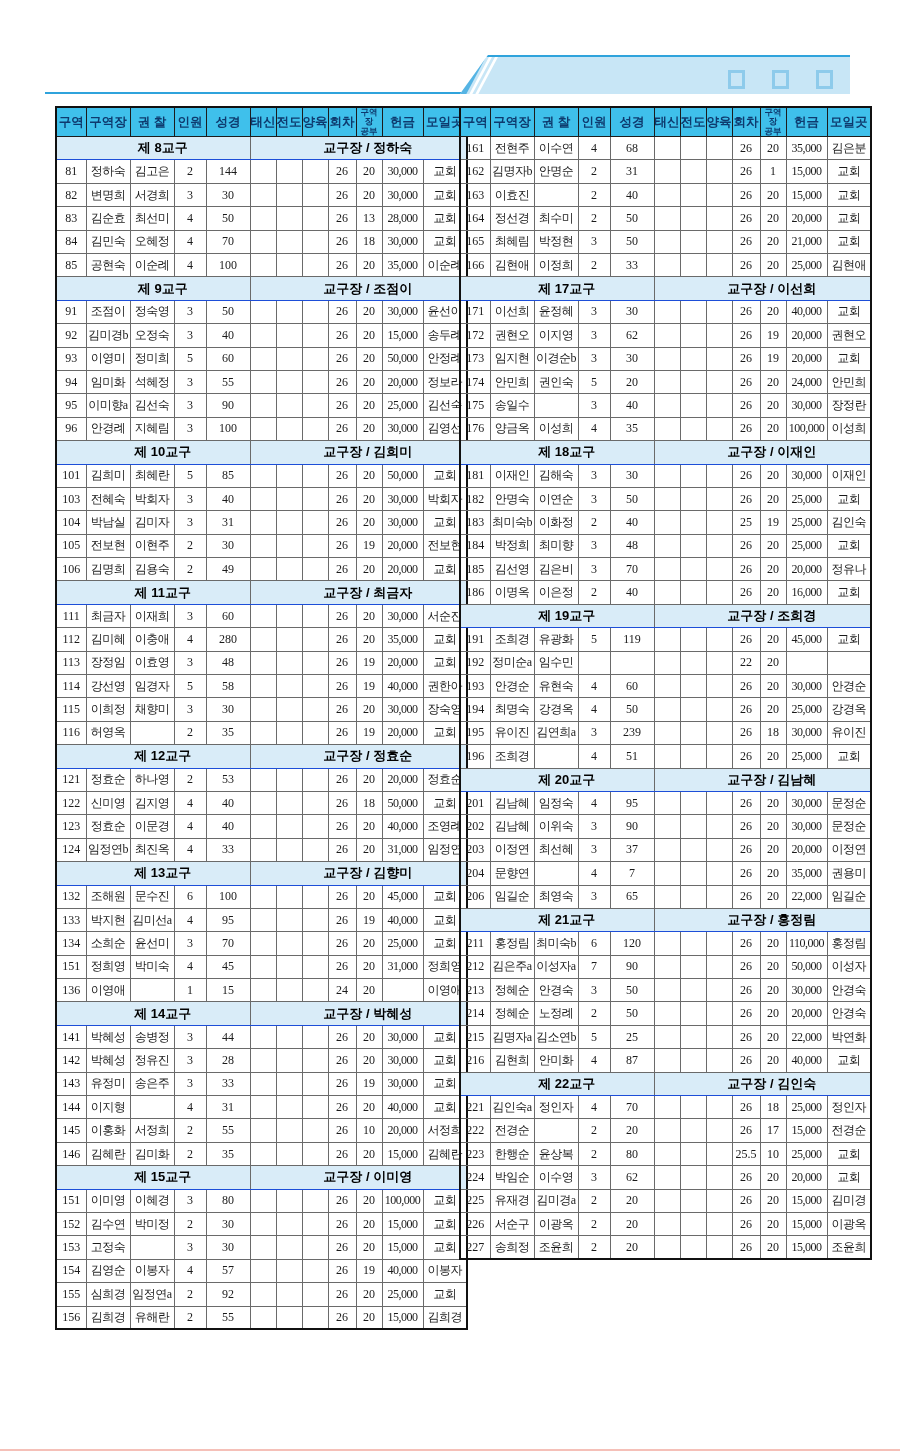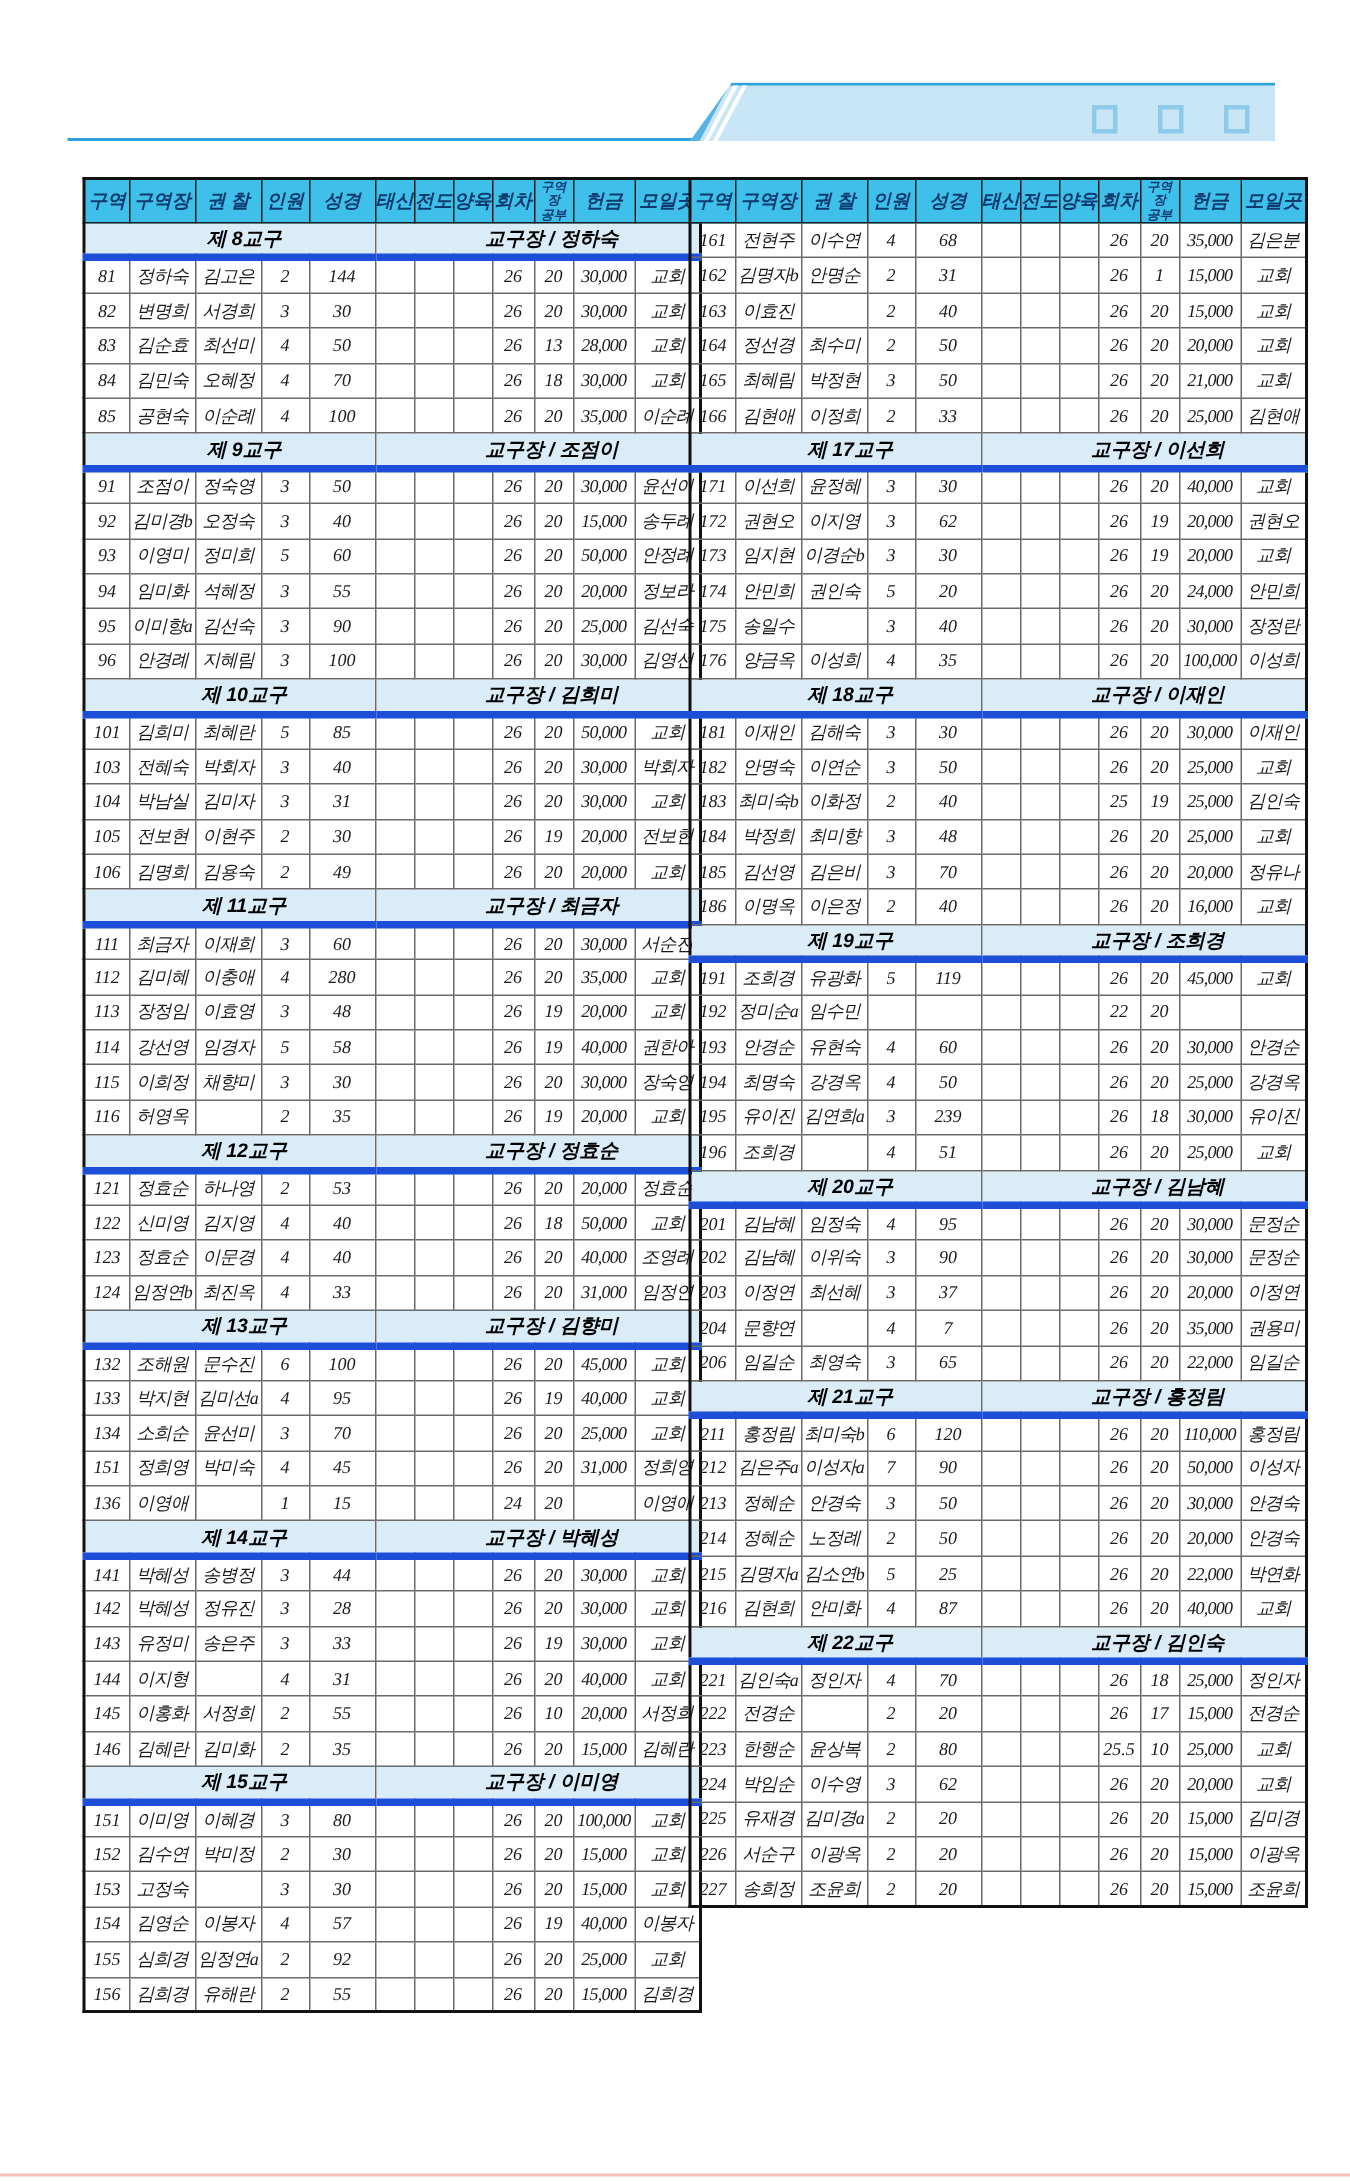--- a/index.html
+++ b/index.html
@@ -24,31 +24,31 @@
                border-top:2px solid var(--banner-line);clip-path:polygon(28px 0,100% 0,100% 100%,0 100%);}
   .stripe{position:absolute;top:0;height:39px;transform:skewX(-28deg);transform-origin:top left;}
   .st1{left:10px;width:16px;background:var(--banner-stripe);}
   .st2{left:29px;width:3px;background:#ffffff;}
   .st3{left:35px;width:3px;background:#ffffff;}
   .bsq{position:absolute;top:13px;width:17px;height:19px;border:3px solid var(--banner-square);background:transparent;}
   .bsq1{left:268px;} .bsq2{left:312px;} .bsq3{left:356px;}
   
   .bottom-rule{position:absolute;left:0;top:1449px;width:900px;height:2px;background:var(--bottom-line);}
   
-  table.grid{position:absolute;top:118px;border-collapse:collapse;table-layout:fixed;width:397px;
-             border:2px solid var(--grid-outer);font-style:italic;}
+  table.grid{position:absolute;top:106px;border-collapse:collapse;table-layout:fixed;width:397px;
+             border:2px solid var(--grid-outer);}
   table.left{left:55px;}
   table.right{left:459px;}
   table.grid th{background:var(--header-bg);color:var(--header-text);
       font-family:"Liberation Sans","DejaVu Sans",sans-serif;font-weight:bold;font-size:12.5px;
       height:27px;border:1px solid #1c1c1c;text-align:center;vertical-align:middle;padding:0;}
   table.grid th.small-head{font-size:8.5px;line-height:1.1;}
   table.grid td{border:1px solid var(--grid-line);height:23.4px;text-align:center;vertical-align:middle;
       font-size:12px;color:#1a1a1a;white-space:nowrap;overflow:hidden;padding:0 1px;}
-  tr.section td{background:var(--section-bg);border-top:1px solid #222;border-bottom:5px solid #1d4ed8;
+  tr.section td{background:var(--section-bg);border-top:1px solid #222;border-bottom:1px solid #1d4ed8;
       font-family:"Liberation Sans","DejaVu Sans",sans-serif;font-weight:bold;font-size:13px;color:#000;padding-left:20px;}
   td.sec-title{text-align:left;padding-left:12px;}
   td.sec-leader{text-align:right;padding-right:8px;}
   td.money{font-size:11px;letter-spacing:-0.5px;}
   td.cell-name{letter-spacing:-0.5px;}
 </style>
 </head>
 <body>
 
 <div class="page">

